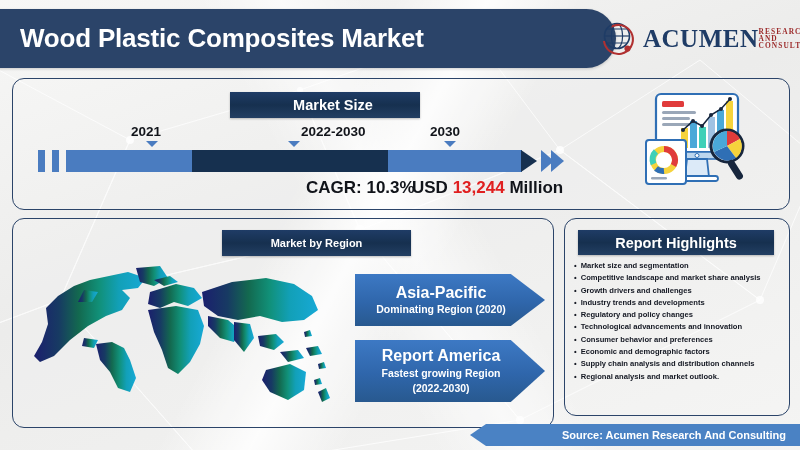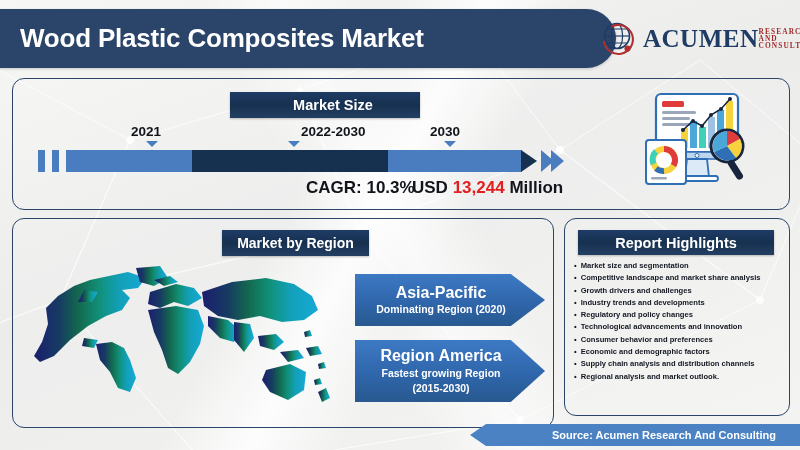--- a/index.html
+++ b/index.html
@@ -56,21 +56,21 @@
   #panel-high{left:564px;top:218px;width:224px;height:196px;}
 
   
   .badge{
     position:absolute;background:linear-gradient(180deg,#1f3c66 0%,#16304f 50%,#233f63 100%);
     color:#fff;font-weight:bold;text-align:center;
     display:flex;align-items:center;justify-content:center;
     box-shadow:0 1px 2px rgba(0,0,0,.25);
   }
   #badge-size{left:230px;top:92px;width:174px;height:26px;font-size:14.5px;padding-left:16px;}
-  #badge-region{left:222px;top:230px;width:147px;height:26px;font-size:14px;}
+  #badge-region{left:222px;top:230px;width:189px;height:26px;font-size:11px;}
   #badge-high{left:578px;top:230px;width:196px;height:25px;font-size:14.5px;}
 
   
   .yr{position:absolute;font-size:13.5px;font-weight:bold;color:#11141a;}
   #yr1{left:131px;top:124px;}
   #yr2{left:288px;top:124px;margin-left:13px;}
   #yr3{left:430px;top:124px;}
   .tri{
     position:absolute;width:0;height:0;
     border-left:6px solid transparent;border-right:6px solid transparent;
@@ -131,21 +131,21 @@
   }
   #hl-list div{display:flex;gap:4px;}
   #hl-list .b{flex:0 0 auto;}
   #hl-list .t{flex:1 1 auto;}
 
   
   #source{
     position:absolute;left:470px;top:424px;width:330px;height:22px;
     background:#4a82c4;color:#fff;font-size:11px;font-weight:bold;
     display:flex;align-items:center;justify-content:flex-end;
-    padding-right:24px;box-sizing:border-box;
+    padding-right:14px;box-sizing:border-box;
     clip-path:polygon(16px 0, 100% 0, 100% 100%, 16px 100%, 0 50%);
   }
 </style>
 </head>
 <body>
 
 <div id="canvas">
 
   <svg class="poly" width="800" height="450">
     <g stroke="#ffffff" stroke-width="1" fill="none" opacity="0.75">
@@ -311,23 +311,23 @@
       </g>
     </svg>
   </div>
 
   <div class="arrowbox" id="arr1">
     <div class="arr-t">Asia-Pacific</div>
     <div class="arr-s">Dominating Region (2020)</div>
   </div>
 
   <div class="arrowbox" id="arr2">
-    <div class="arr-t">Region America</div>
+    <div class="arr-t">Report America</div>
     <div class="arr-s">Fastest growing Region</div>
-    <div class="arr-s">(2015-2030)</div>
+    <div class="arr-s">(2022-2030)</div>
   </div>
 
   <div class="panel" id="panel-high"></div>
   <div class="badge" id="badge-high">Report Highlights</div>
 
   <div id="hl-list">
     <div>
         <span class="b">•</span>
         <span class="t">Market size and segmentation</span>
       </div>

